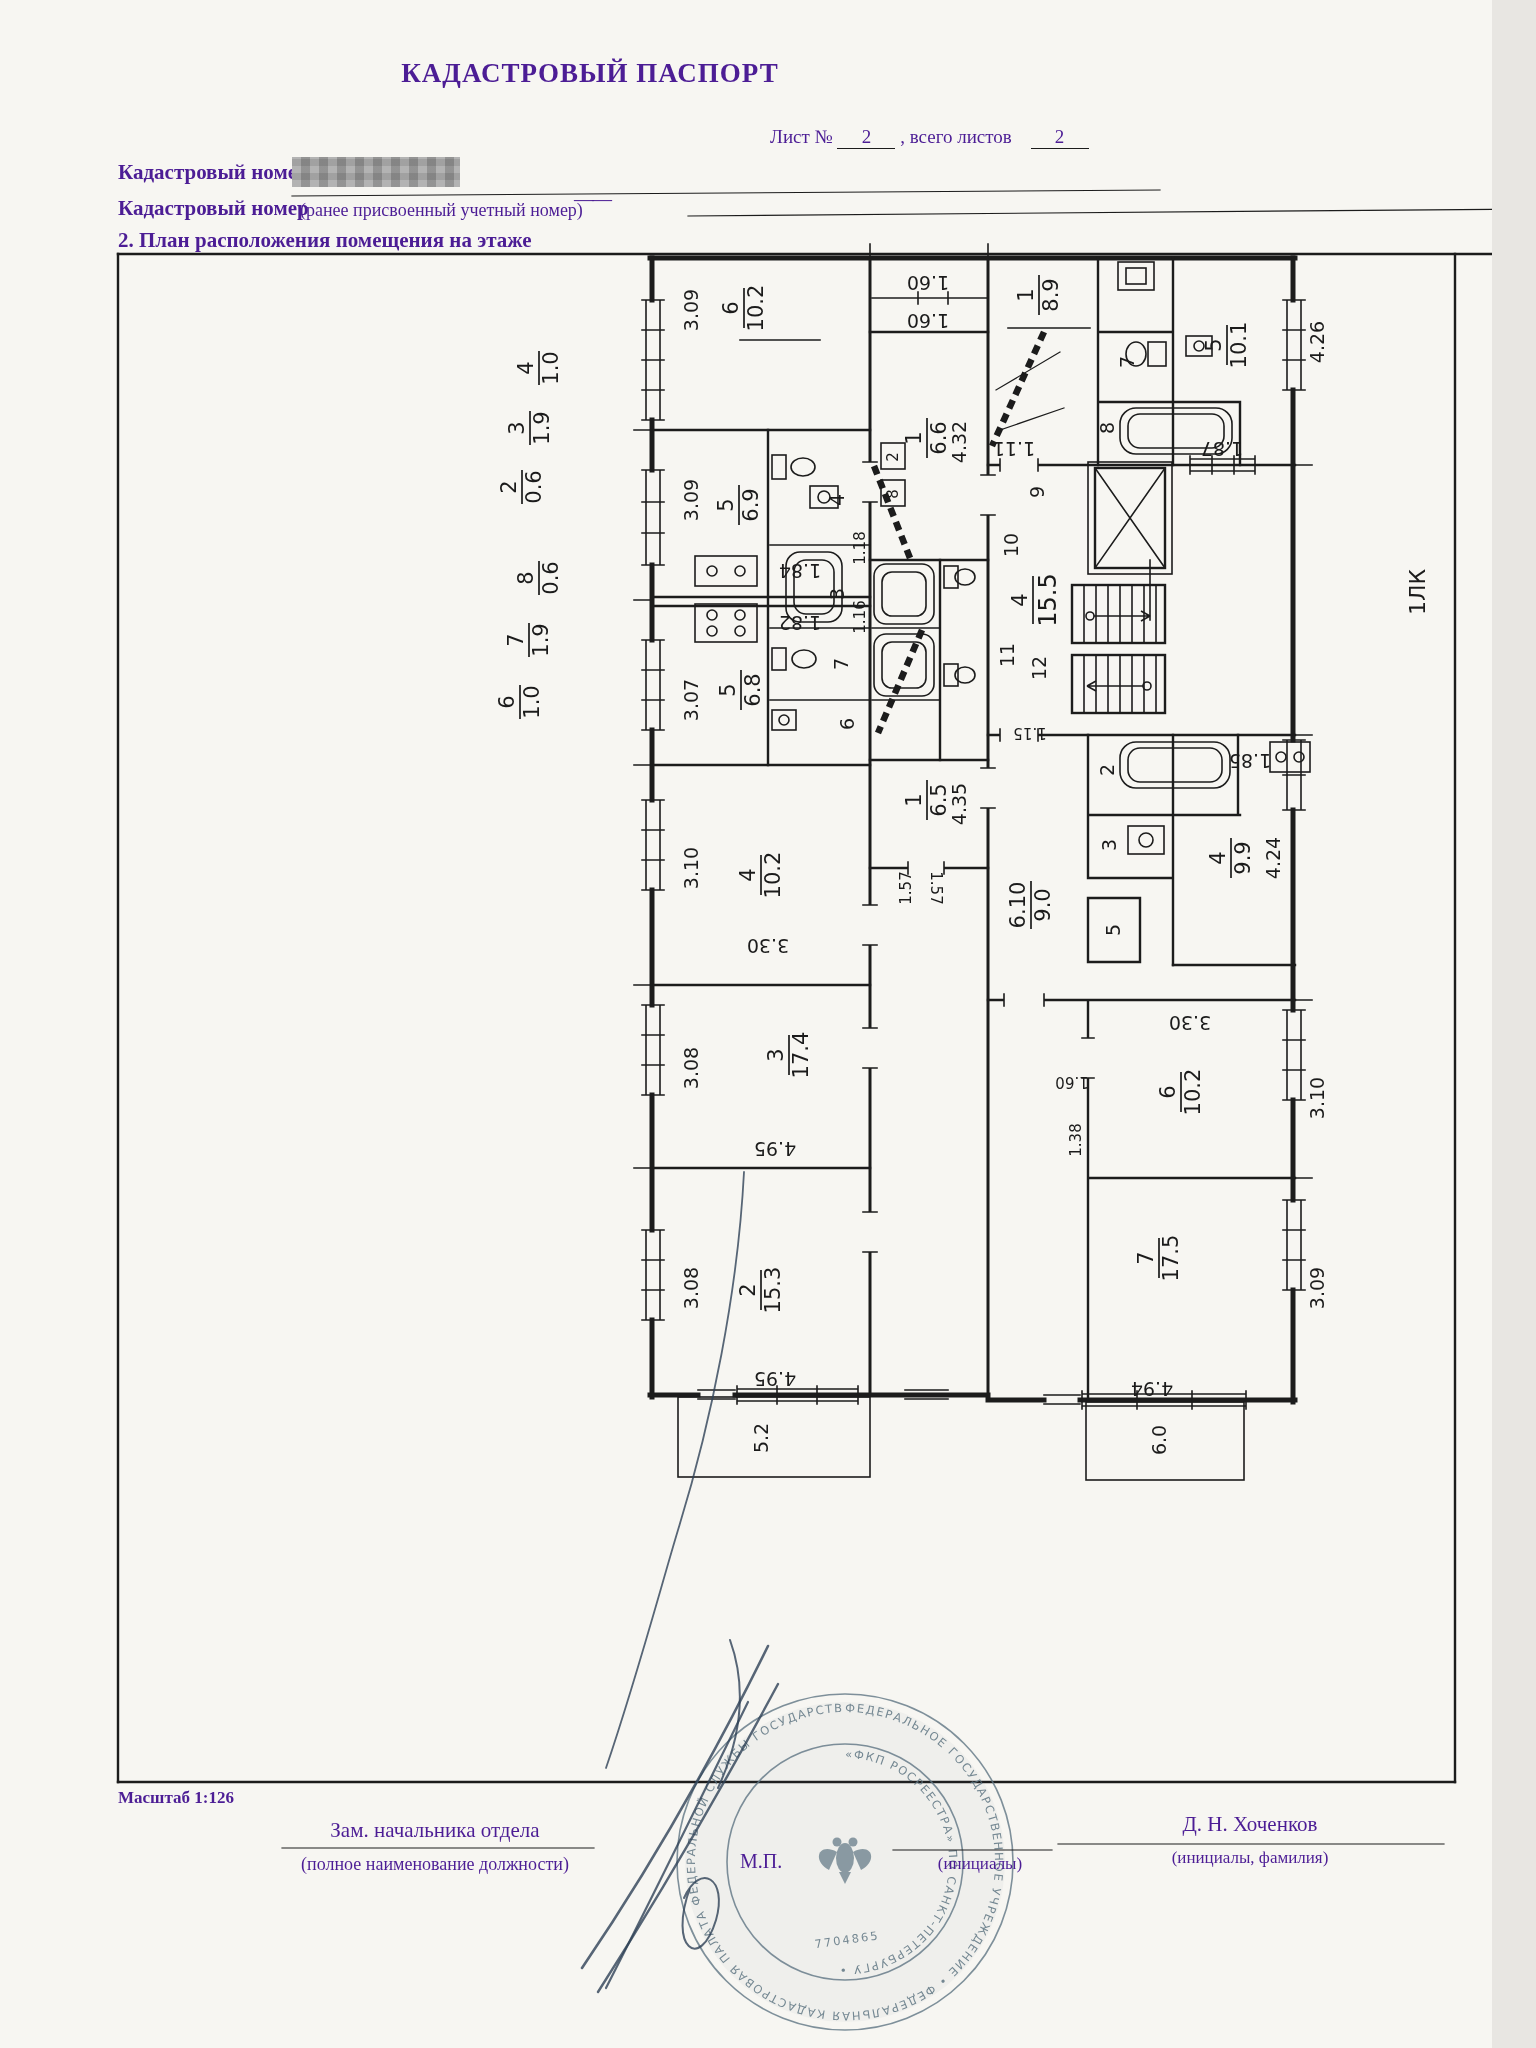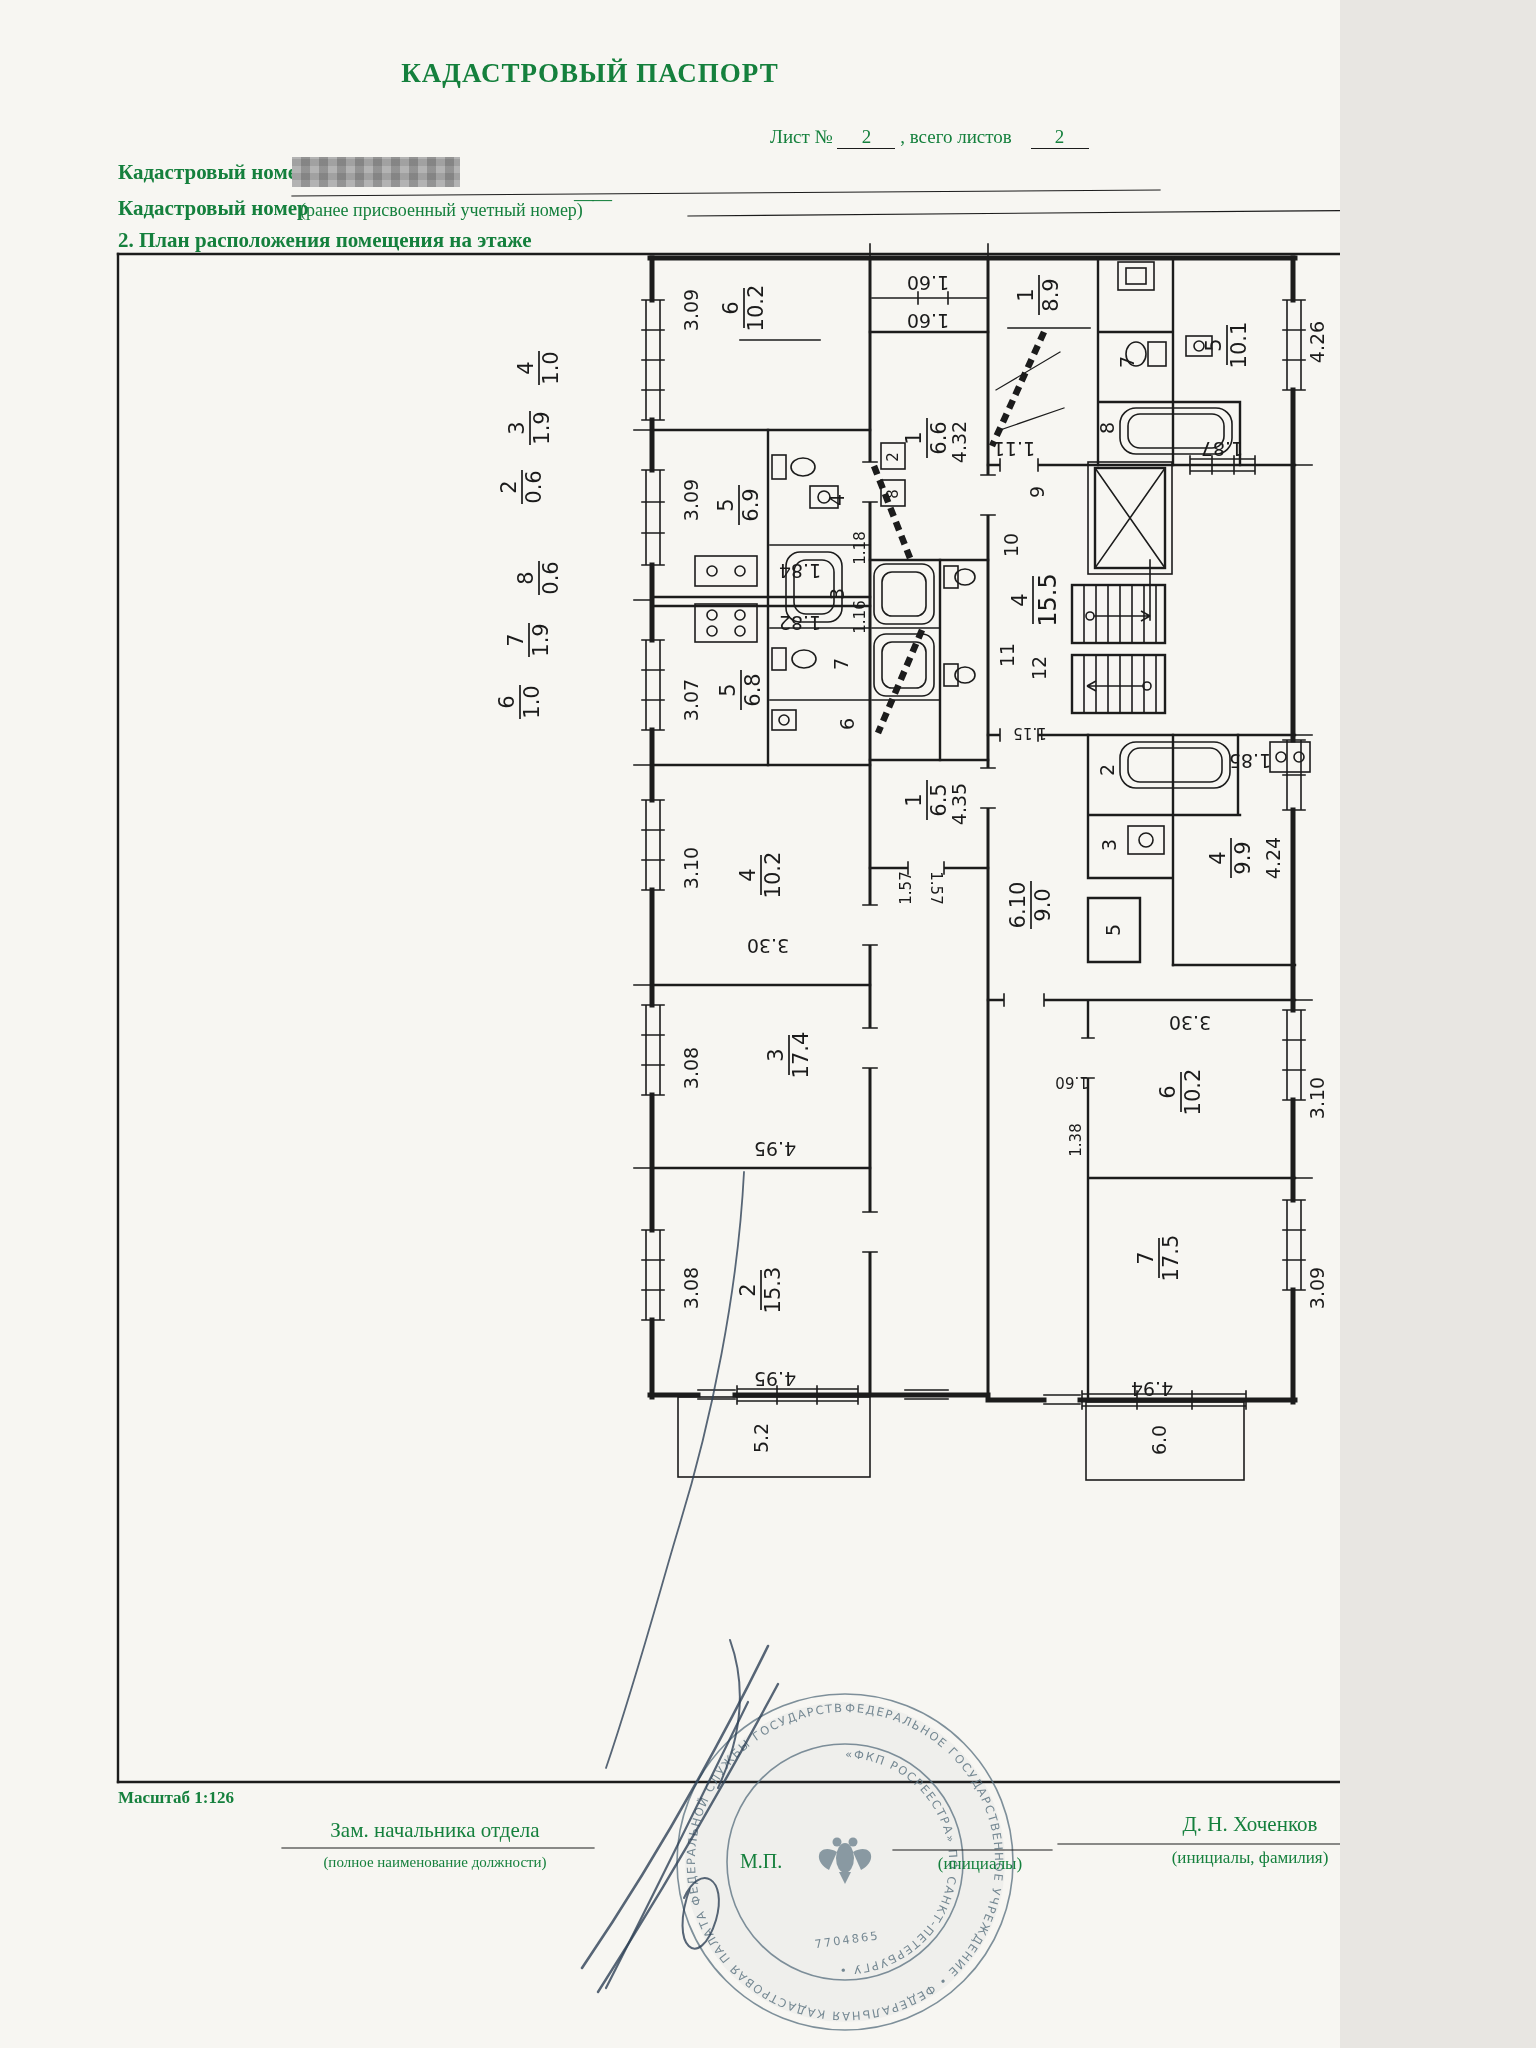--- a/index.html
+++ b/index.html
@@ -1,17 +1,17 @@
 <!DOCTYPE html>
 <html><head>
 <meta charset="utf-8">
 <style>
   html,body{margin:0;padding:0;background:#e8e6e2;}
-  #page{position:relative;width:1340px;height:2048px;background:#f7f6f2;overflow:hidden;
-        font-family:"Liberation Serif", serif;color:#15803d;}
+  #page{position:relative;width:1492px;height:2048px;background:#f7f6f2;overflow:hidden;
+        font-family:"Liberation Serif", serif;color:#4c1d95;}
   .abs{position:absolute;}
   .b{font-weight:bold;}
   .ttl{width:1180px;left:0;text-align:center;letter-spacing:1px;}
   .lbl{font-size:21px;}
   .note{font-size:18px;}
   .redact{background:
       repeating-linear-gradient(0deg,#c9c9c9 0 7px,#b5b5b5 7px 14px),
       repeating-linear-gradient(90deg,rgba(220,220,220,.8) 0 9px,rgba(170,170,170,.8) 9px 18px);
       background-blend-mode:multiply;}
   .numslot{display:inline-block;min-width:58px;text-align:center;border-bottom:1.6px solid #1c1c1c;}
@@ -451,19 +451,19 @@
 
     <g>
       <line class="w thin" x1="282" y1="1848" x2="594" y2="1848"></line>
       <line class="w thin" x1="893" y1="1850" x2="1052" y2="1850"></line>
       <line class="w thin" x1="1058" y1="1844" x2="1444" y2="1844"></line>
     </g>
   </svg>
 
   <div class="abs b" style="left:118px;top:1788px;font-size:17px;">Масштаб 1:126</div>
   <div class="abs" style="left:260px;top:1818px;width:350px;text-align:center;font-size:21px;">Зам. начальника отдела</div>
-  <div class="abs" style="left:255px;top:1854px;width:360px;text-align:center;font-size:15px;">(полное наименование должности)</div>
+  <div class="abs" style="left:255px;top:1854px;width:360px;text-align:center;font-size:18px;">(полное наименование должности)</div>
   <div class="abs" style="left:740px;top:1850px;font-size:20px;">М.П.</div>
   <div class="abs" style="left:900px;top:1854px;width:160px;text-align:center;font-size:17px;">(инициалы)</div>
   <div class="abs" style="left:1055px;top:1812px;width:390px;text-align:center;font-size:21px;">Д. Н. Хоченков</div>
   <div class="abs" style="left:1055px;top:1848px;width:390px;text-align:center;font-size:17px;">(инициалы, фамилия)</div>
 
 </div>
 
 </body></html>

